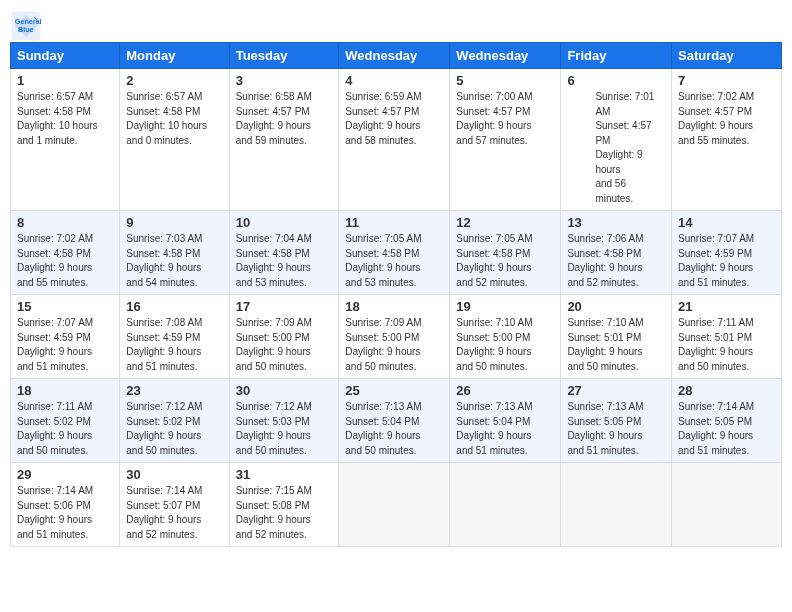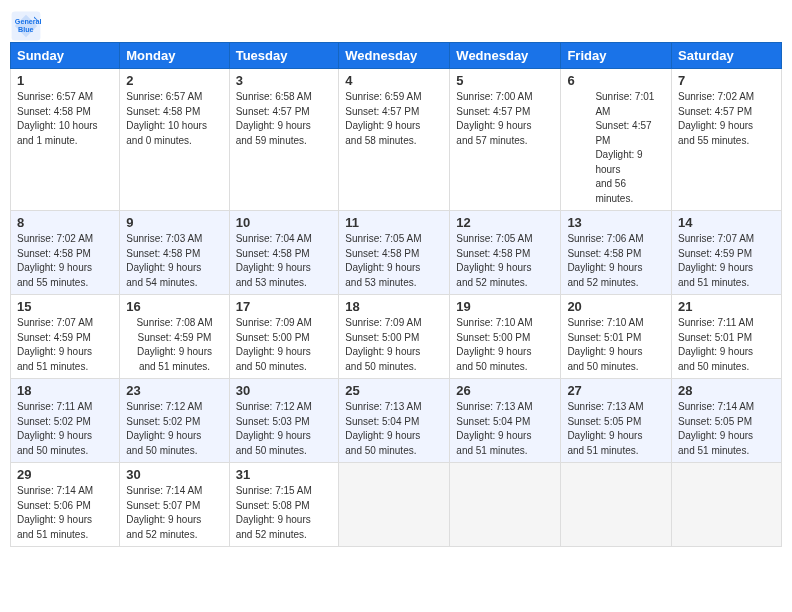--- a/index.html
+++ b/index.html
@@ -219,21 +219,21 @@
       <tr>
         <td>
           <span class="day-num">15</span>
           <div class="day-info" style="white-space: pre-line;">Sunrise: 7:07 AM
 Sunset: 4:59 PM
 Daylight: 9 hours
 and 51 minutes.</div>
         </td>
         <td>
           <span class="day-num">16</span>
-          <div class="day-info" style="white-space: pre-line; text-align: center;">Sunrise: 7:08 AM
+          <div class="day-info" style="white-space: pre-line;">Sunrise: 7:08 AM
 Sunset: 4:59 PM
 Daylight: 9 hours
 and 51 minutes.</div>
         </td>
         <td>
           <span class="day-num">17</span>
           <div class="day-info" style="white-space: pre-line;">Sunrise: 7:09 AM
 Sunset: 5:00 PM
 Daylight: 9 hours
 and 50 minutes.</div>

